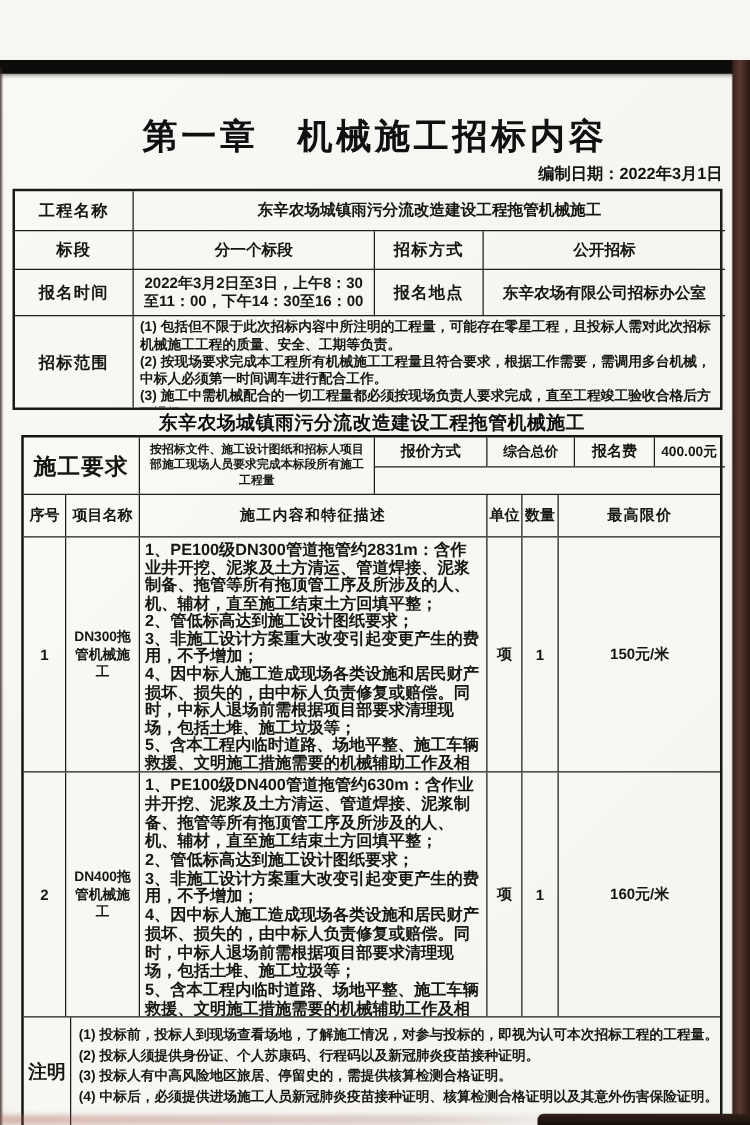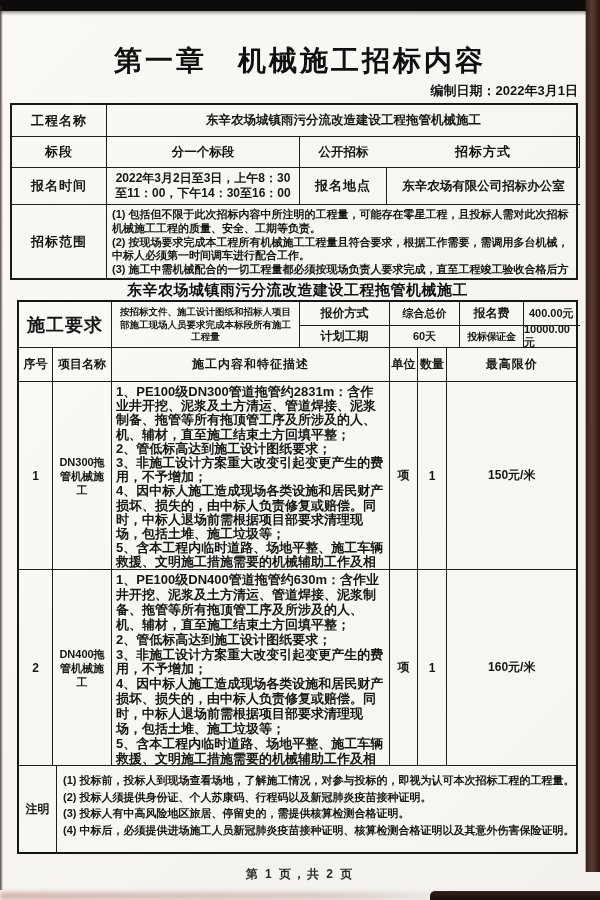--- a/index.html
+++ b/index.html
@@ -2,21 +2,21 @@
 <html><head>
 <meta charset="utf-8">
 <style>
   html,body{margin:0;padding:0;}
   body{
     width:600px;height:900px;position:relative;overflow:hidden;
     background:#f7f6f2;color:#171614;
     font-family:"Liberation Sans","DejaVu Sans",sans-serif;
     -webkit-font-smoothing:antialiased;
   }
-  .page{position:absolute;inset:0;background:linear-gradient(135deg,#faf9f6 0%,#f5f4ef 60%,#f2f1ec 100%);}
+  .page{position:absolute;inset:0;background:linear-gradient(135deg,#faf9f6 0%,#f5f4ef 60%,#f2f1ec 100%);margin-top:48px;}
 
   
   .edge-top{position:absolute;top:0;left:0;width:600px;height:11px;background:#0d0c0b;box-shadow:0 2px 3px rgba(20,15,10,.45);}
   .edge-right{position:absolute;top:0;right:0;width:15px;height:872px;
     background:linear-gradient(to left,#2a1613,#5a3a31 55%,#3b221d 90%,rgba(59,34,29,0));
     filter:blur(.4px);}
   .edge-left{position:absolute;top:6px;left:0;width:3px;height:884px;
     background:linear-gradient(to right,rgba(52,36,30,.85),rgba(52,36,30,0));}
   .edge-bottom-smudge{position:absolute;bottom:0;left:0;width:470px;height:8px;
     background:linear-gradient(to right,rgba(165,85,72,.38),rgba(130,70,58,.22) 70%,rgba(130,70,58,0));
@@ -92,21 +92,21 @@
   .item-row .nm{font-weight:700;font-size:11px;text-align:center;line-height:14px;padding:0 3px;}
   .item-row .content{
     display:block;text-align:left;padding:3px 4px 0 4px;
     font-size:13px;font-weight:600;line-height:14.2px;
   }
   .item-row.r2 .content{line-height:14.9px;}
   .item-row .unit,.item-row .qty{font-weight:600;font-size:12px;}
   .item-row .price{font-weight:700;font-size:12px;}
 
   .note-row{display:grid;grid-template-columns:38px 521.5px;height:86px;}
-  .note-row .note-lbl{display:flex;align-items:center;justify-content:center;font-weight:700;font-size:12px;box-sizing:border-box;}
+  .note-row .note-lbl{display:flex;align-items:center;justify-content:center;font-weight:700;font-size:15px;box-sizing:border-box;}
   .note-row .note-content{
     display:block;padding:6px 4px 0 6px;font-size:11px;font-weight:600;line-height:16.5px;
     box-sizing:border-box;overflow:hidden;
   }
 
   .footer-line{
     position:absolute;top:866px;left:0;width:600px;text-align:center;
     font-size:12px;font-weight:600;letter-spacing:2px;color:#2a2a28;
   }
 </style>
@@ -120,22 +120,22 @@
 
   <div class="doc-title">第一章　机械施工招标内容</div>
   <div class="date-line">编制日期：2022年3月1日</div>
 
   <div class="t1">
     <div class="cell lbl">工程名称</div>
     <div class="cell val last-col" style="grid-column:2 / span 3;">东辛农场城镇雨污分流改造建设工程拖管机械施工</div>
 
     <div class="cell lbl">标段</div>
     <div class="cell val">分一个标段</div>
+    <div class="cell lbl">招标方式</div>
     <div class="cell val last-col">公开招标</div>
-    <div class="cell lbl">招标方式</div>
 
     <div class="cell lbl">报名时间</div>
     <div class="cell val-sm">2022年3月2日至3日，上午8：30至11：00，下午14：30至16：00</div>
     <div class="cell lbl">报名地点</div>
     <div class="cell val last-col">东辛农场有限公司招标办公室</div>
 
     <div class="cell lbl last-row">招标范围</div>
     <div class="cell scope-cell last-col last-row" style="grid-column:2 / span 3;">
       <div>(1) 包括但不限于此次招标内容中所注明的工程量，可能存在零星工程，且投标人需对此次招标机械施工工程的质量、安全、工期等负责。</div>
       <div>(2) 按现场要求完成本工程所有机械施工工程量且符合要求，根据工作需要，需调用多台机械，中标人必须第一时间调车进行配合工作。</div>
@@ -150,26 +150,20 @@
     <div class="band bb">
       <div class="b br req-lbl">施工要求</div>
       <div class="b br req-txt">按招标文件、施工设计图纸和招标人项目部施工现场人员要求完成本标段所有施工工程量</div>
       <div class="band-right">
         <div class="sub">
           <div class="b br c k">报价方式</div>
           <div class="b br c v">综合总价</div>
           <div class="b br c k">报名费</div>
           <div class="b c v">400.00元</div>
         </div>
-        <div class="sub">
-          <div class="b br c k">计划工期</div>
-          <div class="b br c v">60天</div>
-          <div class="b br c k5">投标保证金</div>
-          <div class="b c v">10000.00元</div>
-        </div>
       </div>
     </div>
 
     <div class="head-row bb">
       <div class="b br c">序号</div>
       <div class="b br c">项目名称</div>
       <div class="b br c wide">施工内容和特征描述</div>
       <div class="b br c">单位</div>
       <div class="b br c">数量</div>
       <div class="b c wide">最高限价</div>

